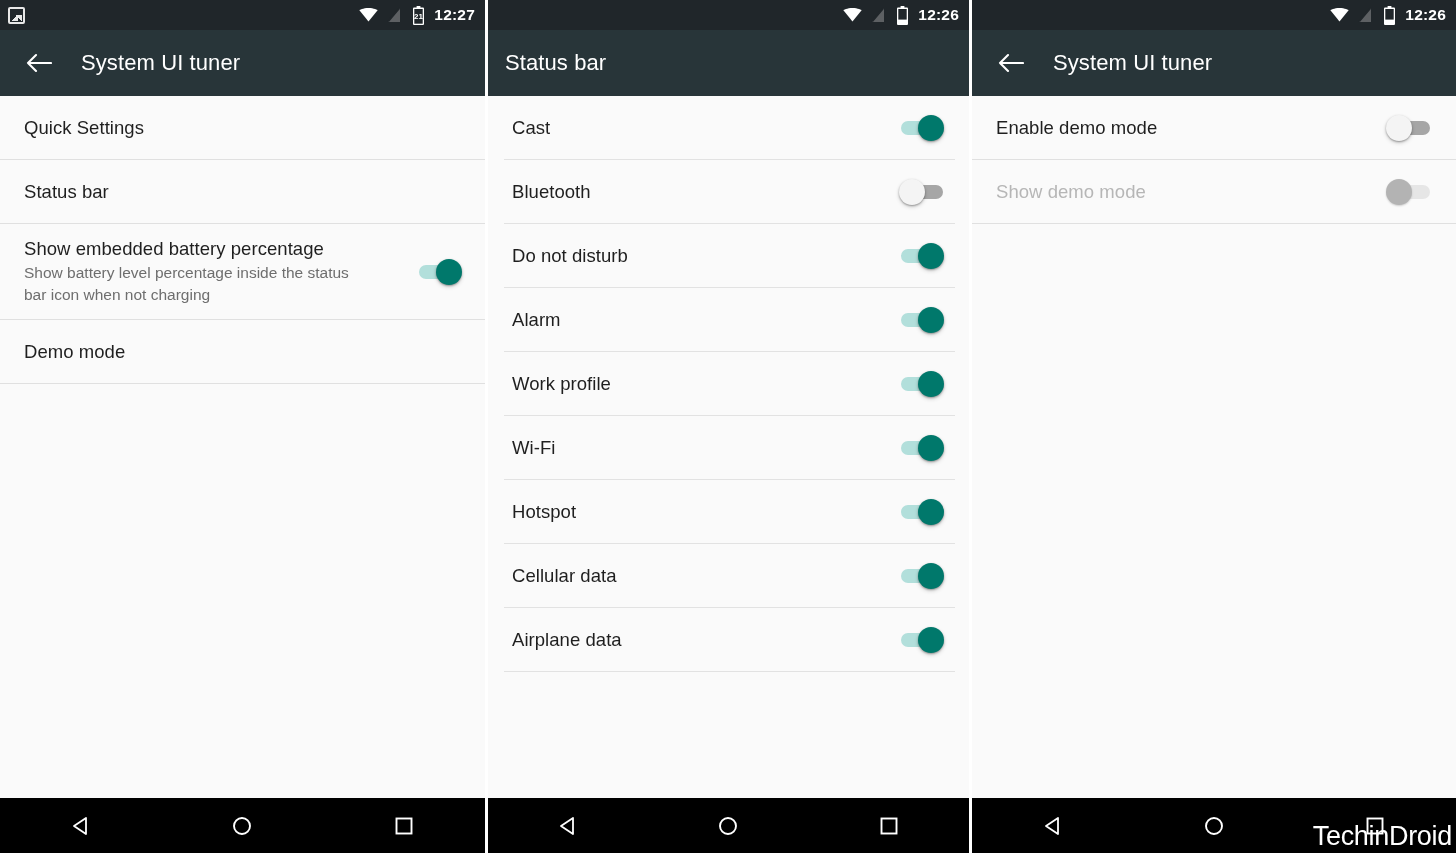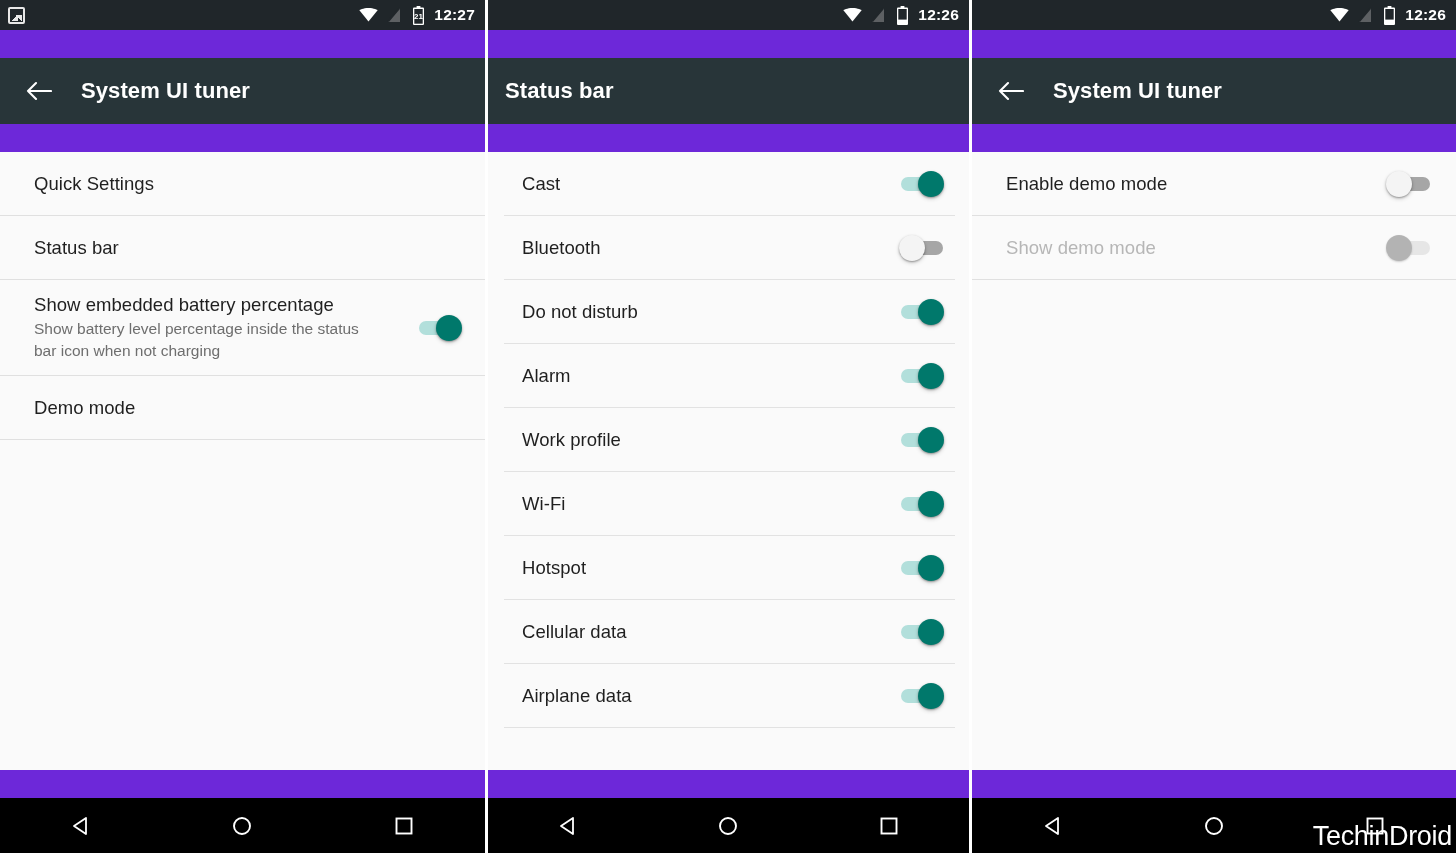--- a/index.html
+++ b/index.html
@@ -10,25 +10,24 @@
     overflow: hidden;
   }
   .screens {
     display: flex;
     width: 1456px; height: 853px;
     background: #ffffff;
   }
   .phone {
     position: relative;
     height: 853px;
-    background: #6d28d9;
+    background: #a16207;
     display: flex;
     flex-direction: column;
     overflow: hidden;
-    gap: 28px;
   }
   .phone.p1 { width: 485px; }
   .gap { width: 3px; height: 853px; background: #ffffff; flex: 0 0 3px; }
   .phone.p2 { width: 481px; }
   .phone.p3 { width: 484px; }
 
   
   .statusbar {
     height: 30px;
     background: #20262a;
@@ -82,32 +81,32 @@
   .backbtn {
     width: 34px; height: 34px;
     margin-right: 25px;
     display: flex; align-items: center; justify-content: center;
     cursor: pointer;
   }
   .backbtn svg { display: block; }
   .appbar-title {
     color: #ffffff;
     font-size: 22px;
-    font-weight: 700;
+    font-weight: 400;
     letter-spacing: 0.1px;
   }
 
   
   .list { flex: 1 1 auto; background: #fafafa; overflow: hidden; }
   .row {
     position: relative;
     display: flex;
     align-items: center;
     min-height: 64px;
-    padding: 0 20px 0 34px;
+    padding: 0 20px 0 24px;
     background: #fafafa;
     cursor: pointer;
   }
   .row.tall { min-height: 96px; align-items: center; padding-right: 18px; }
   .row-div { border-bottom: 1px solid #e0e0e0; }
   .row-div-inset::after {
     content: "";
     position: absolute;
     left: 16px; right: 14px; bottom: 0;
     height: 1px; background: #e2e2e2;

